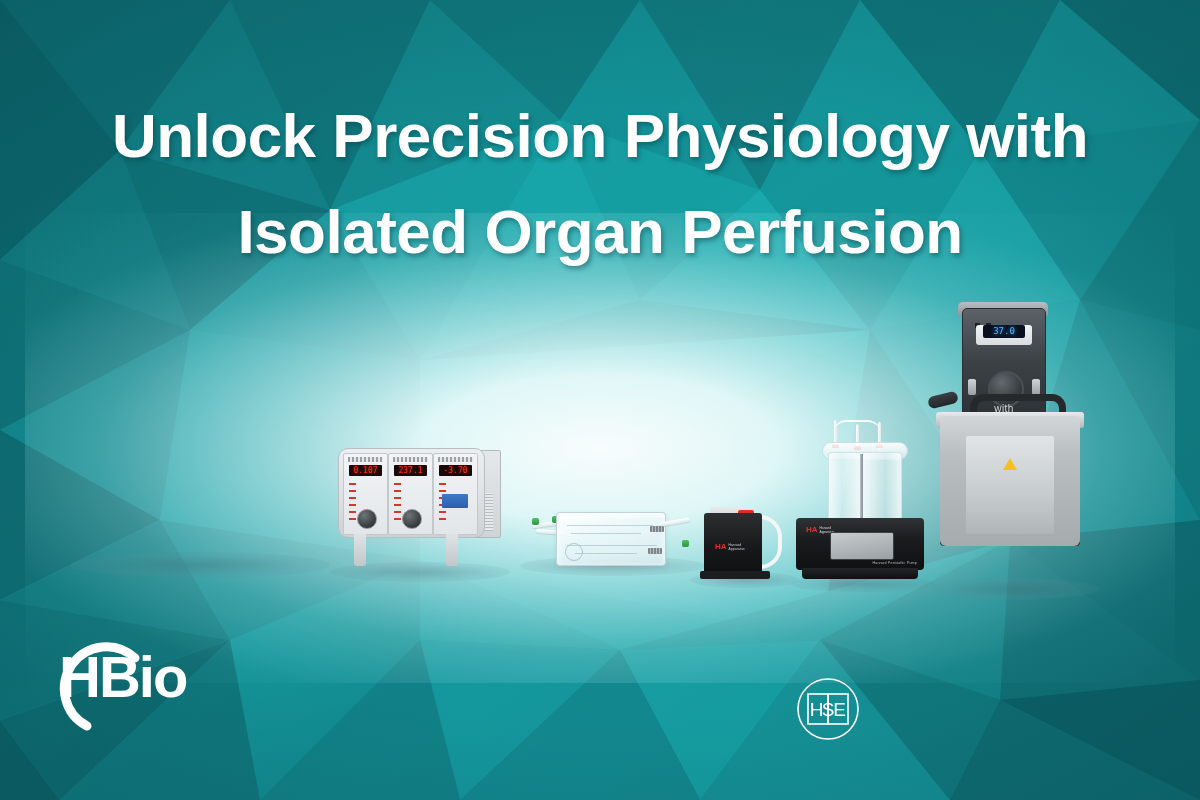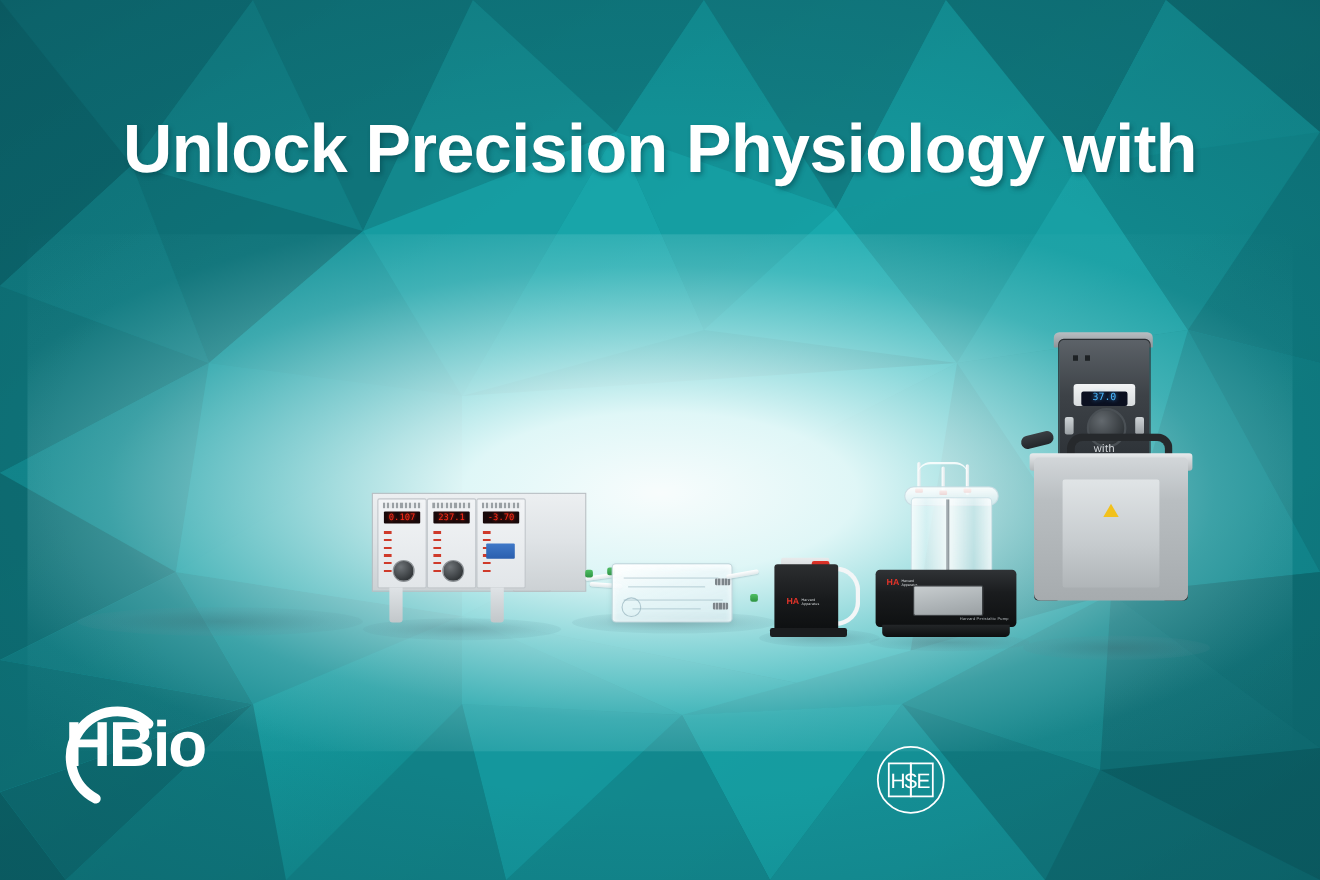--- a/index.html
+++ b/index.html
@@ -127,21 +127,21 @@
   .lap-sticker {
     position: absolute; left: 28px; top: 145px; width: 30px; height: 7px;
     background: linear-gradient(90deg, #1565b5, #2f8fd8); border-radius: 1px;
   }
 
   
   #amp { left: 338px; top: 448px; width: 162px; height: 120px; }
   .amp-body {
     position: absolute; left: 0; top: 0; width: 145px; height: 88px;
     background: linear-gradient(180deg, #eceff1 0%, #dfe3e6 48%, #ccd1d4 100%);
-    border: 1px solid #b9bec2; border-radius: 0; padding-left: 48px;
+    border: 1px solid #b9bec2; border-radius: 10px;
   }
   .amp-side {
     position: absolute; left: 128px; top: 2px; width: 33px; height: 86px;
     background: linear-gradient(180deg, #e4e8ea 0%, #cfd4d7 100%);
     border: 1px solid #b4b9bd; border-radius: 2px;
   }
   .amp-vents {
     position: absolute; left: 6px; bottom: 6px; width: 20px; height: 38px;
     background: repeating-linear-gradient(0deg, #b6bbbe 0 1px, #e7eaec 1px 3px);
   }
@@ -323,23 +323,23 @@
     position: absolute; left: 22px; top: 0; width: 82px; height: 112px;
     background: linear-gradient(180deg, #5c6268 0%, #3d4247 45%, #2c3136 100%);
     border-radius: 5px 5px 3px 3px;
     border: 1px solid #2a2e32;
   }
   .ba-headtop {
     position: absolute; left: 18px; top: -6px; width: 90px; height: 14px;
     background: linear-gradient(180deg, #b9bec2, #8e9499); border-radius: 5px 5px 0 0;
   }
   .ba-disp {
-    position: absolute; left: 13px; top: 40px; width: 56px; height: 20px;
+    position: absolute; left: 13px; top: 16px; width: 56px; height: 20px;
     background: linear-gradient(180deg, #f3f5f6, #d8dcde);
-    border-radius: 3px; display: flex; align-items: flex-end; justify-content: center;
+    border-radius: 3px; display: flex; align-items: flex-start; justify-content: center;
   }
   .ba-disp-inner {
     width: 42px; height: 13px; background: #0b1020; border-radius: 2px;
     color: #49b8ff; font-family: "DejaVu Sans Mono", monospace;
     font-size: 9px; line-height: 13px; text-align: center;
     text-shadow: 0 0 4px rgba(70,170,255,0.95);
   }
   .ba-dial {
     position: absolute; left: 50%; top: 62px; margin-left: -16px;
     width: 32px; height: 32px; border-radius: 50%;
@@ -493,20 +493,21 @@
       <polygon points="420,560 870,330 820,640" fill="#1aadb1"></polygon>
       <polygon points="420,360 870,330 420,560" fill="#1cb2b6"></polygon>
       <polygon points="820,640 1010,540 620,650" fill="#16999e"></polygon>
     </g>
   </svg>
   <div class="bg-glow"></div>
   <div class="bg-vignette"></div>
 
   <div class="headline">
     <span>Unlock Precision Physiology with</span>
+    <span class="line2">Isolated Organ Perfusion</span>
   </div>
 
   <div class="equipment">
 
     <div class="shadow-ellipse" style="left:70px; top:552px; width:260px; height:26px;"></div>
     <div class="shadow-ellipse" style="left:330px; top:562px; width:180px; height:20px;"></div>
     <div class="shadow-ellipse" style="left:520px; top:556px; width:186px; height:20px;"></div>
     <div class="shadow-ellipse" style="left:690px; top:572px; width:110px; height:16px;"></div>
     <div class="shadow-ellipse" style="left:790px; top:576px; width:146px; height:16px;"></div>
     <div class="shadow-ellipse" style="left:930px; top:578px; width:170px; height:22px;"></div>

